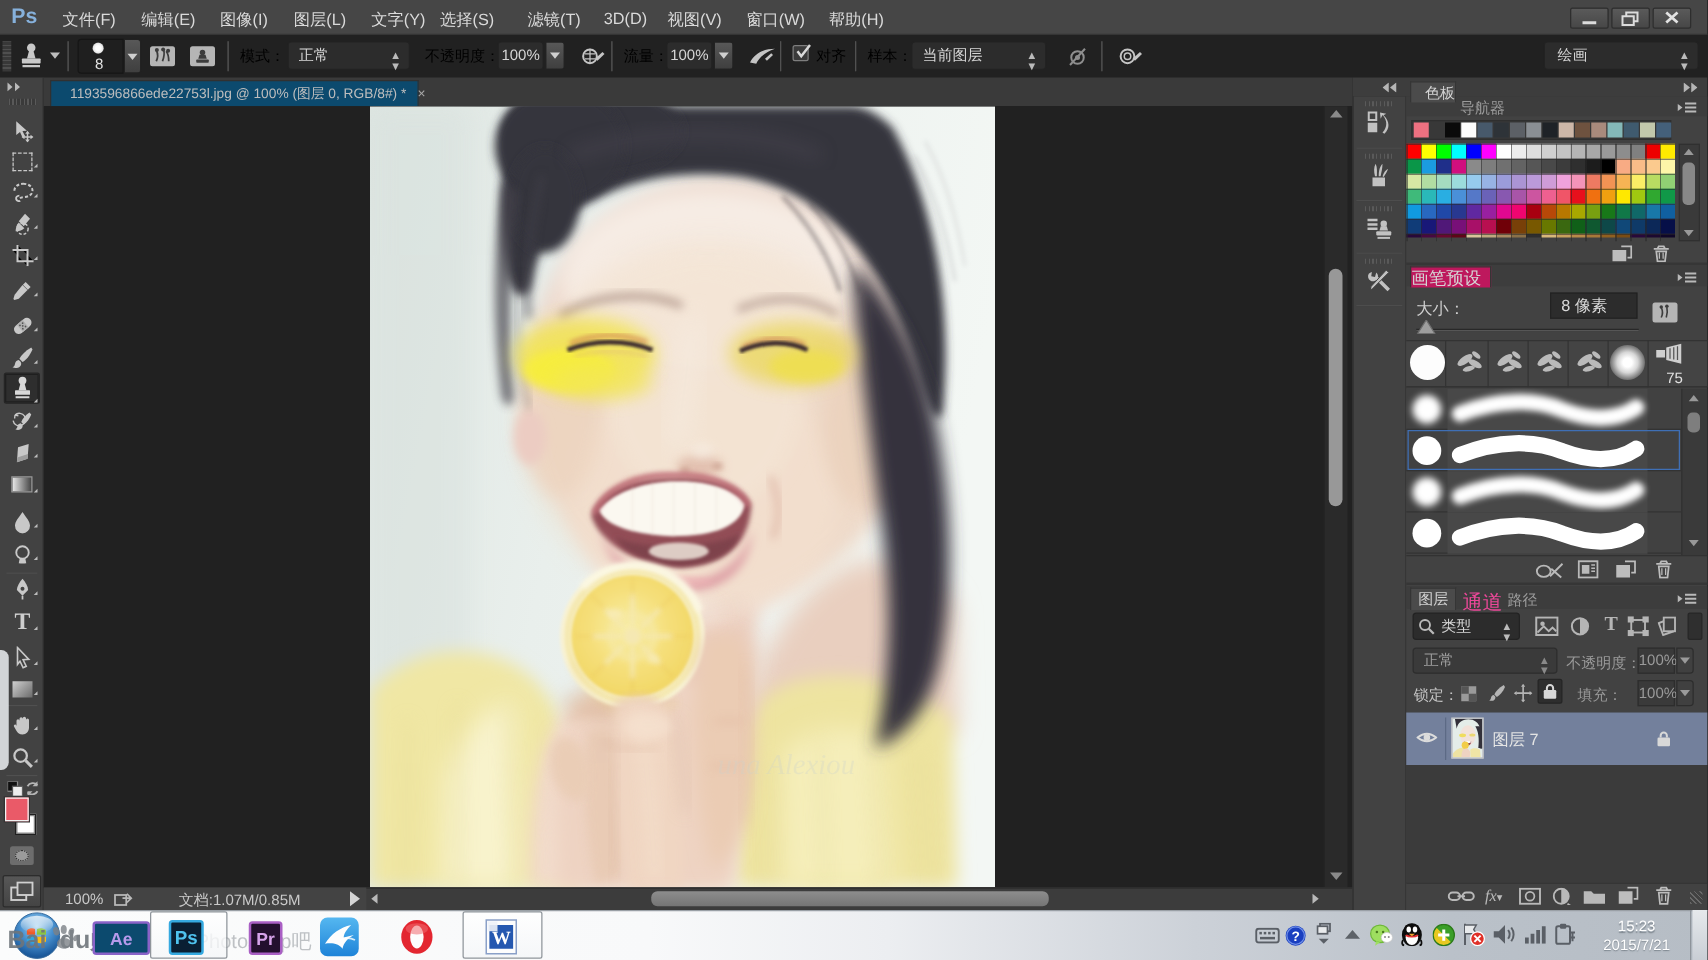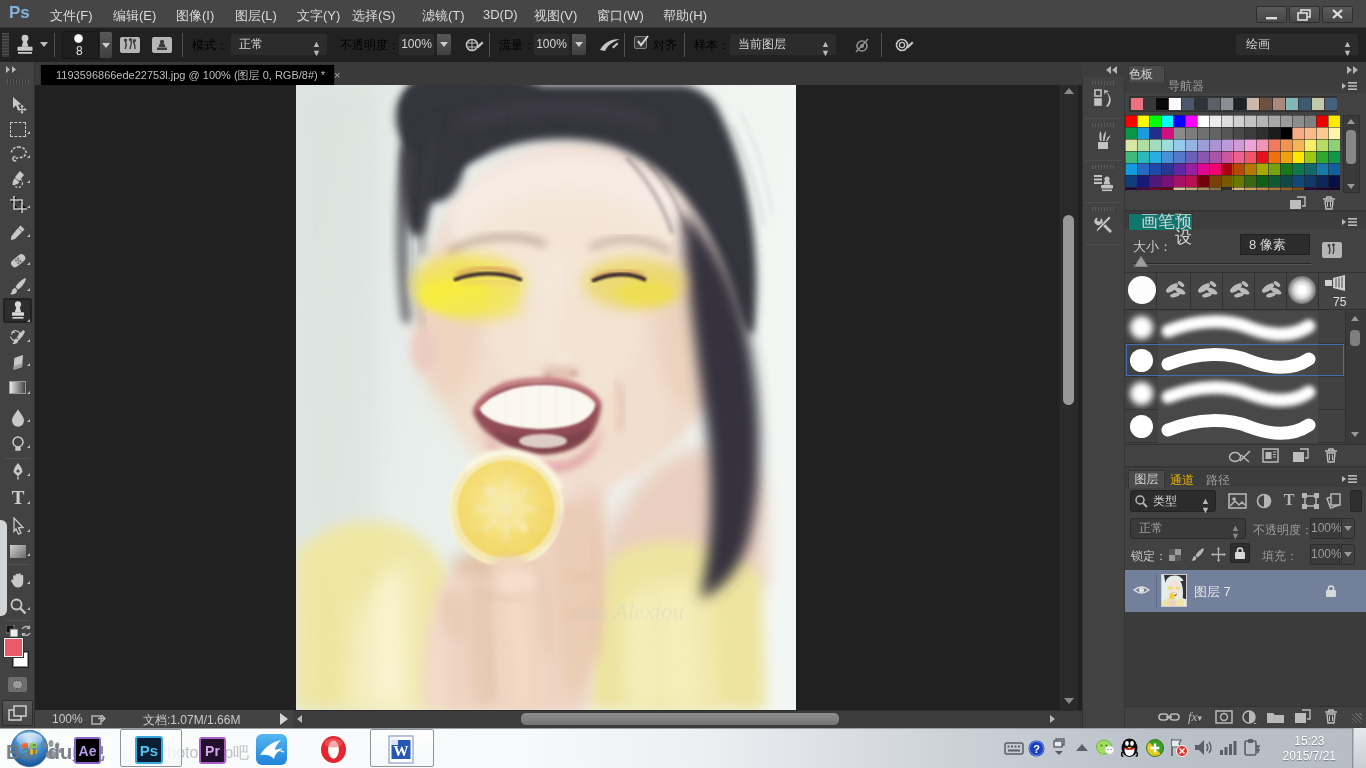--- a/index.html
+++ b/index.html
@@ -7,21 +7,21 @@
 .abs{position:absolute}
 
 #menubar{left:0;top:0;width:1366px;height:28px;background:#464646;border-bottom:1px solid #353535}
 #pslogo{left:9px;top:3px;font-size:17px;font-weight:bold;color:#86b1dc;letter-spacing:0px}
 .menu{top:7px;font-size:13px;color:#dadada}
 .winbtn{top:6px;width:31px;height:17px;background:linear-gradient(#5a5a5a,#474747);border:1px solid #2e2e2e;border-radius:2px;color:#d8d8d8;text-align:center}
 .winbtn svg{display:block;margin:0 auto}
 .vsep{top:33px;width:1px;height:24px;background:#383838;border-right:1px solid #515151}
 .obox{background:#2c2c2c;border:1px solid #222;border-radius:3px;color:#d6d6d6}
 #tabbar{left:35px;top:62px;width:1047px;height:23px;background:#3a3a3a}
-#doctab{left:5px;top:2px;width:295px;height:21px;background:#000000;border:1px solid #313131;border-bottom:none;color:#bdbdbd;font-size:11px;line-height:20px;padding-left:15px;white-space:nowrap}
+#doctab{left:5px;top:2px;width:295px;height:21px;background:#0c4a6e;border:1px solid #313131;border-bottom:none;color:#bdbdbd;font-size:11px;line-height:20px;padding-left:15px;white-space:nowrap}
 
 #toolbar{left:0;top:62px;width:35px;height:666px;background:#424242;border-right:1px solid #323232}
 .tsep{left:5px;width:25px;height:1px;background:#383838;border-bottom:1px solid #505050}
 
 #canvasarea{left:35px;top:85px;width:1047px;height:625px;background:#212121;overflow:hidden}
 #statusbar{left:35px;top:710px;width:1047px;height:18px;background:#3c3c3c;border-top:1px solid #2d2d2d;color:#c6c6c6;font-size:12px}
 
 #topstrip{left:1082px;top:62px;width:284px;height:15px;background:#3d3d3d;color:#b5b5b5}
 #dock{left:1082px;top:77px;width:42px;height:651px;background:#424242;border-left:1px solid #313131}
 #rpanel{left:1124px;top:77px;width:242px;height:651px;background:#424242;border-left:1px solid #363636}
@@ -451,21 +451,21 @@
 <div class="abs" style="left:1063px;top:215px;width:11px;height:190px;background:#989898;border-radius:6px"></div>
 <div class="abs" style="left:1064px;top:698px;width:0;height:0;border-left:5px solid transparent;border-right:5px solid transparent;border-top:6px solid #8a8a8a"></div>
 
 <div class="abs" id="statusbar"></div>
 <div class="abs" style="left:35px;top:710px;width:258px;height:18px;background:#434343"></div>
 <div class="abs" style="left:52px;top:712px;font-size:12px;color:#c9c9c9">100%</div>
 <svg class="abs" style="left:91px;top:712px" width="18" height="14">
     <rect x="1" y="4" width="9" height="8" fill="none" stroke="#b9b9b9" stroke-width="1.4"></rect>
     <path d="M7 6.5 h7 m-3.5 -3.5 l3.5 3.5 l-3.5 3.5" stroke="#b9b9b9" stroke-width="1.4" fill="none"></path>
   </svg>
-<div class="abs" style="left:143px;top:712px;font-size:12px;color:#c9c9c9">文档:1.07M/1.66M</div>
+<div class="abs" style="left:143px;top:712px;font-size:12px;color:#c9c9c9">文档:1.07M/0.85M</div>
 <div class="abs" style="left:280px;top:713px;width:0;height:0;border-top:6px solid transparent;border-bottom:6px solid transparent;border-left:8px solid #d6d6d6"></div>
 <div class="abs" style="left:297px;top:715px;width:0;height:0;border-top:4px solid transparent;border-bottom:4px solid transparent;border-right:5px solid #b9b9b9"></div>
 <div class="abs" style="left:521px;top:713px;width:318px;height:12px;background:linear-gradient(#8d8d8d,#757575);border-radius:5px"></div>
 <div class="abs" style="left:1050px;top:715px;width:0;height:0;border-top:4px solid transparent;border-bottom:4px solid transparent;border-left:5px solid #b9b9b9"></div>
 <div class="abs" id="topstrip"></div>
 <div class="abs" id="dock"></div>
 <svg class="abs" style="left:1106px;top:66px" width="12" height="8">
     <path d="M5 0 l-5 4 l5 4 z M11 0 l-5 4 l5 4 z" fill="#b5b5b5"></path>
   </svg>
 <svg class="abs" style="left:1346px;top:66px" width="12" height="8">
@@ -499,21 +499,21 @@
 <div class="abs" style="left:1085px;top:202px;width:37px;height:1px;background:#373737;border-bottom:1px solid #4d4d4d"></div>
 <div class="abs" style="left:1092px;top:207px;width:22px;height:4px;background:repeating-linear-gradient(90deg,#5a5a5a 0 1px,#424242 1px 3px)"></div>
 <svg class="abs" style="left:1092px;top:214px" width="22" height="22" viewBox="0 0 22 22">
     <path d="M3 5 a4 4 0 1 0 6 -1 l-1 3.5 l-3-.5 l.5-3.5 a4 4 0 0 0 -2.5 1.5z M8 9 L18 19 l2-2 L10 7z" fill="#c2c2c2"></path>
     <path d="M19 4 L6 17 l-2 1 l1-3 L17 2 z" fill="#c2c2c2" stroke="#424242" stroke-width=".8"></path>
   </svg>
 <div class="abs" style="left:1085px;top:244px;width:37px;height:1px;background:#373737;border-bottom:1px solid #4d4d4d"></div>
 <div class="abs" id="rpanel"></div>
 
 <div class="abs" style="left:1125px;top:77px;width:241px;height:16px;background:#3d3d3d"></div>
-<div class="abs" style="left:1128px;top:65px;width:37px;height:17px;background:#4b4b4b;border:1px solid #353535;border-bottom:none;color:#d4d4d4;font-size:12px;text-align:left;line-height:16px">色板</div>
+<div class="abs" style="left:1128px;top:65px;width:37px;height:17px;background:#4b4b4b;border:1px solid #353535;border-bottom:none;color:#d4d4d4;font-size:12px;text-align:right;line-height:16px">色板</div>
 <div class="abs" style="left:1168px;top:78px;font-size:12px;color:#9b9b9b">导航器</div>
 <svg class="abs" style="left:1342px;top:81px" width="16" height="10">
     <path d="M0 2 l4 3 l-4 3 z" fill="#b9b9b9"></path>
     <rect x="6" y="1" width="9" height="1.6" fill="#b9b9b9"></rect>
     <rect x="6" y="4.2" width="9" height="1.6" fill="#b9b9b9"></rect>
     <rect x="6" y="7.4" width="9" height="1.6" fill="#b9b9b9"></rect>
   </svg>
 <div class="abs" style="left:1129px;top:96px;width:208px;height:16px;background:#383838;border:1px solid #2f2f2f"></div>
 <div class="abs" style="left:1131px;top:98px;width:12px;height:12px;background:#ed7080"></div>
 <div class="abs" style="left:1156px;top:98px;width:12px;height:12px;background:#0a0a0a"></div>
@@ -546,21 +546,21 @@
     <path d="M1 4 h11 v9 h-11 z" fill="#bdbdbd"></path>
     <path d="M8 1 h8 v9 h-3" fill="none" stroke="#bdbdbd" stroke-width="1.4"></path>
   </svg>
 <svg class="abs" style="left:1321px;top:195px" width="16" height="15">
     <path d="M2 4 h12 M5 4 l1-2 h4 l1 2 M4 6 l1 8 h6 l1-8z" stroke="#bdbdbd" stroke-width="1.4" fill="none"></path>
     <path d="M6.5 7 v5 M9.5 7 v5" stroke="#bdbdbd" stroke-width="1"></path>
   </svg>
 <div class="abs" style="left:1125px;top:210px;width:241px;height:2px;background:#363636"></div>
 
 <div class="abs" style="left:1125px;top:212px;width:241px;height:17px;background:#3d3d3d"></div>
-<div class="abs" style="left:1128px;top:213px;width:65px;height:17px;background:#0f766e;border:1px solid #353535;border-bottom:none;color:#d4d4d4;font-size:17px;text-align:right;line-height:16px">画笔预设</div>
+<div class="abs" style="left:1128px;top:213px;width:65px;height:17px;background:#be185d;border:1px solid #353535;border-bottom:none;color:#d4d4d4;font-size:14px;text-align:left;line-height:16px">画笔预设</div>
 <svg class="abs" style="left:1342px;top:217px" width="16" height="10">
     <path d="M0 2 l4 3 l-4 3 z" fill="#b9b9b9"></path>
     <rect x="6" y="1" width="9" height="1.6" fill="#b9b9b9"></rect>
     <rect x="6" y="4.2" width="9" height="1.6" fill="#b9b9b9"></rect>
     <rect x="6" y="7.4" width="9" height="1.6" fill="#b9b9b9"></rect>
   </svg>
 <div class="abs" style="left:1133px;top:238px;font-size:13px;color:#cfcfcf">大小：</div>
 <div class="abs" style="left:1240px;top:234px;width:70px;height:21px;background:#2c2c2c;border:1px solid #222;color:#d8d8d8;font-size:13px;line-height:19px;padding-left:8px">8 像素</div>
 <svg class="abs" style="left:1320px;top:238px" width="24" height="24" viewBox="0 0 24 24">
     <rect x="2" y="4" width="20" height="16" rx="2" fill="#b5b5b5"></rect>
@@ -667,21 +667,21 @@
     <path d="M8 1 h8 v9 h-3" fill="none" stroke="#bdbdbd" stroke-width="1.4"></path>
   </svg>
 <svg class="abs" style="left:1323px;top:447px" width="16" height="16">
     <path d="M2 4 h12 M5 4 l1-2 h4 l1 2 M4 6 l1 9 h6 l1-9z" stroke="#bdbdbd" stroke-width="1.4" fill="none"></path>
     <path d="M6.5 7.5 v5.5 M9.5 7.5 v5.5" stroke="#bdbdbd" stroke-width="1"></path>
   </svg>
 <div class="abs" style="left:1125px;top:466px;width:241px;height:2px;background:#363636"></div>
 
 <div class="abs" style="left:1125px;top:469px;width:241px;height:18px;background:#3d3d3d"></div>
 <div class="abs" style="left:1128px;top:470px;width:37px;height:18px;background:#4b4b4b;border:1px solid #353535;border-bottom:none;color:#d4d4d4;font-size:12px;text-align:center;line-height:17px">图层</div>
-<div class="abs" style="left:1170px;top:472px;font-size:12px;color:#eab308">通道</div>
+<div class="abs" style="left:1170px;top:472px;font-size:16px;color:#ec4899">通道</div>
 <div class="abs" style="left:1206px;top:472px;font-size:12px;color:#9b9b9b">路径</div>
 <svg class="abs" style="left:1342px;top:474px" width="16" height="10">
     <path d="M0 2 l4 3 l-4 3 z" fill="#b9b9b9"></path>
     <rect x="6" y="1" width="9" height="1.6" fill="#b9b9b9"></rect>
     <rect x="6" y="4.2" width="9" height="1.6" fill="#b9b9b9"></rect>
     <rect x="6" y="7.4" width="9" height="1.6" fill="#b9b9b9"></rect>
   </svg>
 
 <div class="abs" style="left:1130px;top:490px;width:86px;height:22px;background:#2c2c2c;border:1px solid #222;border-radius:3px;color:#d6d6d6;font-size:12px;line-height:20px"><span style="margin-left:22px">类型</span><span style="position:absolute;right:5px;top:0px;color:#bbb;font-size:9px">▲</span><span style="position:absolute;right:5px;top:9px;color:#bbb;font-size:9px">▼</span></div>
 <svg class="abs" style="left:1134px;top:494px" width="14" height="14">
@@ -834,21 +834,21 @@
     <g fill="#7d8287">
       <ellipse cx="5" cy="6" rx="2.4" ry="3.4" transform="rotate(-18 5 6)"></ellipse>
       <ellipse cx="11" cy="4.5" rx="2.4" ry="3.6"></ellipse>
       <ellipse cx="17" cy="6.5" rx="2.2" ry="3.2" transform="rotate(18 17 6.5)"></ellipse>
       <ellipse cx="20.5" cy="11.5" rx="1.8" ry="2.5" transform="rotate(28 20.5 11.5)"></ellipse>
       <path d="M6 14 c2-3.5 8.5-3.5 10.5 0 c1.8 3-1 6-5.2 6 c-4.2 0-7-3-5.3-6z"></path>
     </g>
   </svg>
 <div class="abs" style="left:148px;top:743px;font-size:16px;color:rgba(140,146,152,.55)">| Photoshop吧</div>
 
-<div class="abs" style="left:74px;top:737px;width:27px;height:27px;background:#000000;border:2px solid #8a63c8;border-radius:3px;color:#b79aec;font-size:14px;font-weight:bold;text-align:center;line-height:24px">Ae</div>
+<div class="abs" style="left:74px;top:737px;width:46px;height:27px;background:#0c4a6e;border:2px solid #8a63c8;border-radius:3px;color:#b79aec;font-size:14px;font-weight:bold;text-align:center;line-height:24px">Ae</div>
 
 <div class="abs tbbtn" style="left:120px;width:62px"></div>
 <div class="abs" style="left:135px;top:736px;width:28px;height:28px;background:#0a1f33;border:2px solid #35a9e0;border-radius:3px;color:#4fc3ef;font-size:15px;font-weight:bold;text-align:center;line-height:25px">Ps</div>
 
 <div class="abs" style="left:199px;top:737px;width:27px;height:27px;background:#23102e;border:2px solid #a95fc4;border-radius:3px;color:#d6a3ea;font-size:14px;font-weight:bold;text-align:center;line-height:24px">Pr</div>
 
 <div class="abs" style="left:256px;top:734px;width:31px;height:31px;background:linear-gradient(#55b7f0,#1e83d8);border-radius:6px"></div>
 <svg class="abs" style="left:256px;top:734px" width="31" height="31">
     <path d="M4 21 C9 13 16 8 25 6 C21 10 19 13 19 16 L27 14 C22 17 19 20 18 25 C15 21 10 20 4 21 Z" fill="#fdfdfd"></path>
     <path d="M16 18 C20 16 24 16 28 18" stroke="#fff" stroke-width="1.5" fill="none" opacity=".8"></path>

